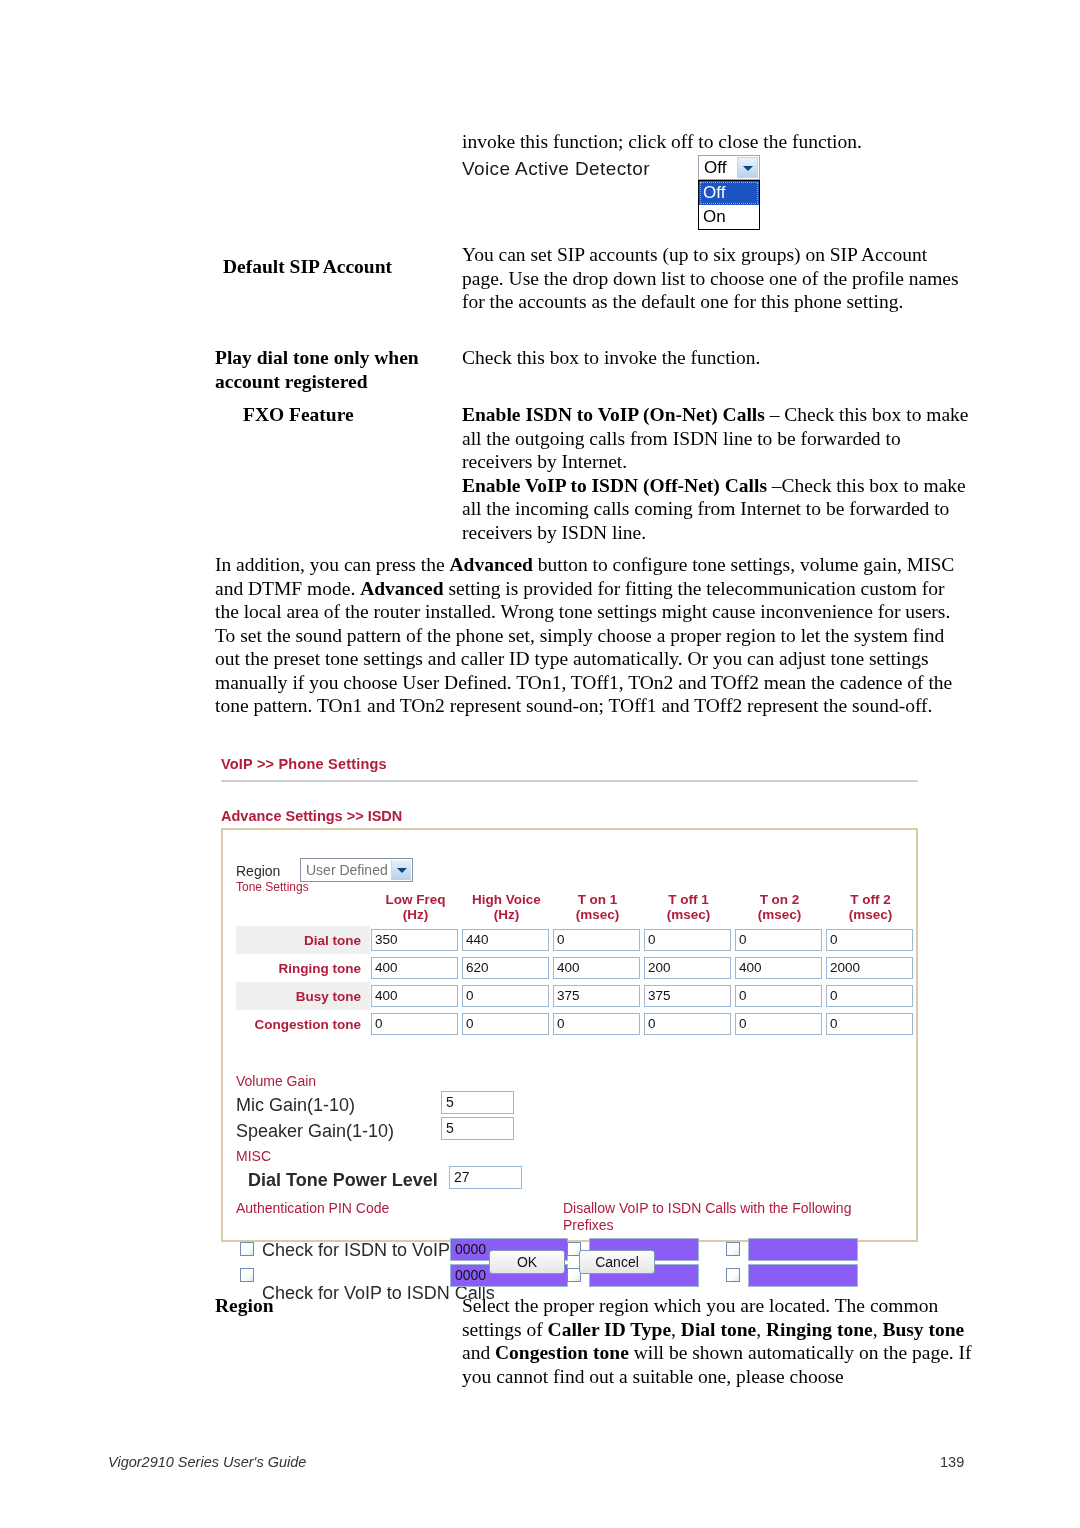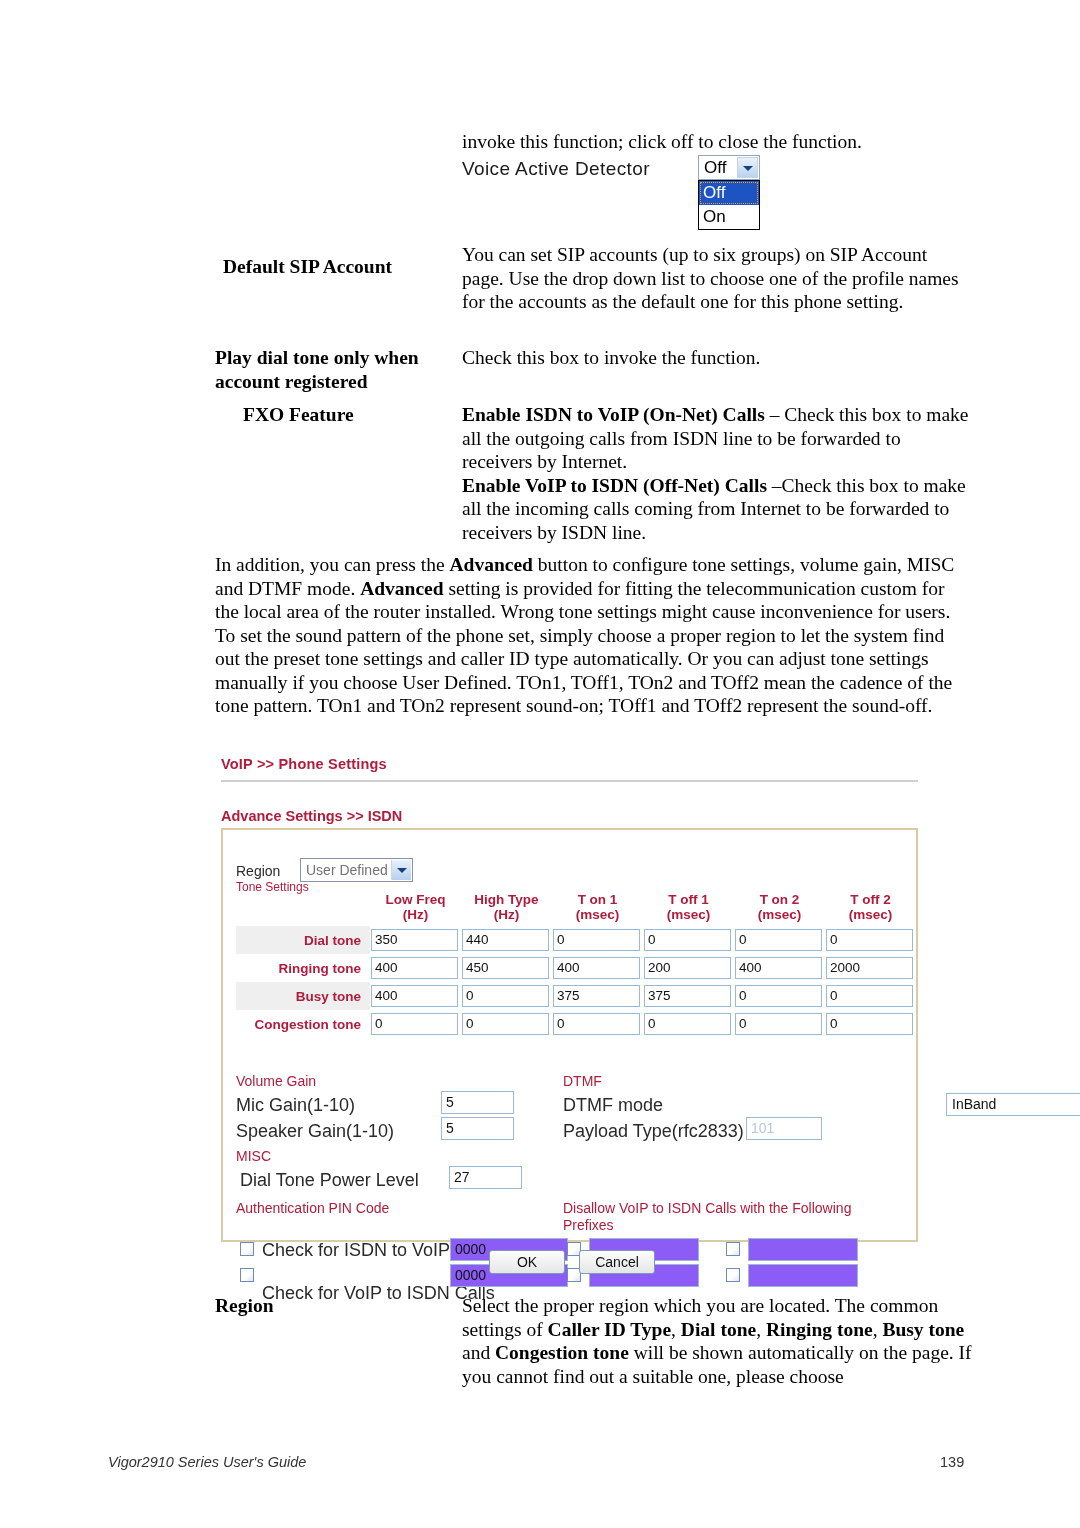--- a/index.html
+++ b/index.html
@@ -393,21 +393,21 @@
 
     <table class="tone-table">
       <thead>
         <tr>
           <th class="corner"></th>
           <th>
             <div>Low Freq</div>
             <div>(Hz)</div>
           </th>
           <th>
-            <div>High Type</div>
+            <div>High Voice</div>
             <div>(Hz)</div>
           </th>
           <th>
             <div>T on 1</div>
             <div>(msec)</div>
           </th>
           <th>
             <div>T off 1</div>
             <div>(msec)</div>
           </th>
@@ -442,21 +442,21 @@
           <td class="cell">
               <span class="tinput">0</span>
             </td>
         </tr>
         <tr>
           <td class="rowlab">Ringing tone</td>
           <td class="cell">
               <span class="tinput">400</span>
             </td>
           <td class="cell">
-              <span class="tinput">450</span>
+              <span class="tinput">620</span>
             </td>
           <td class="cell">
               <span class="tinput">400</span>
             </td>
           <td class="cell">
               <span class="tinput">200</span>
             </td>
           <td class="cell">
               <span class="tinput">400</span>
             </td>
@@ -510,34 +510,24 @@
     </table>
 
     <div style="position:absolute; left:13px; top:243px; width:340px; height:120px;">
       <div class="blk-head" style="left:0; top:0;">Volume Gain</div>
       <div class="fld-label" style="left:0; top:22px;">Mic Gain(1-10)</div>
       <span class="sinput" style="left:205px; top:18px;">5</span>
       <div class="fld-label" style="left:0; top:48px;">Speaker Gain(1-10)</div>
       <span class="sinput" style="left:205px; top:44px;">5</span>
 
       <div class="blk-head" style="left:0; top:75px;">MISC</div>
-      <div class="fld-label" style="left:4px; top:97px;">Dial Tone Power Level</div>
+      <div class="fld-label" style="left:12px; top:97px;font-weight:bold;">Dial Tone Power Level</div>
       <span class="sinput" style="left:213px; top:93px;">27</span>
     </div>
 
-    <div style="position:absolute; left:340px; top:243px; width:350px; height:80px;">
-      <div class="blk-head" style="left:0; top:0;">DTMF</div>
-      <div class="fld-label" style="left:0; top:22px;">DTMF mode</div>
-      <div class="dtmf-select">
-        <span class="val">InBand</span>
-
-      </div>
-      <div class="fld-label" style="left:0; top:48px;">Payload Type(rfc2833)</div>
-      <span class="sinput disabled" style="left:183px; top:44px; width:76px;">101</span>
-    </div>
 
     <div style="position:absolute; left:13px; top:370px; width:340px;">
       <div class="blk-head" style="left:0; top:0;">Authentication PIN Code</div>
 
       <span class="cb" style="left:4px; top:42px;"></span>
       <div class="fld-label" style="left:26px; top:40px;">Check for ISDN to VoIP Calls</div>
       <span class="pininput" style="left:214px; top:38px; width:118px;">0000</span>
 
       <span class="cb" style="left:4px; top:68px;"></span>
       <div class="fld-label" style="left:26px; top:66px;margin-top:17px;">Check for VoIP to ISDN Calls</div>

